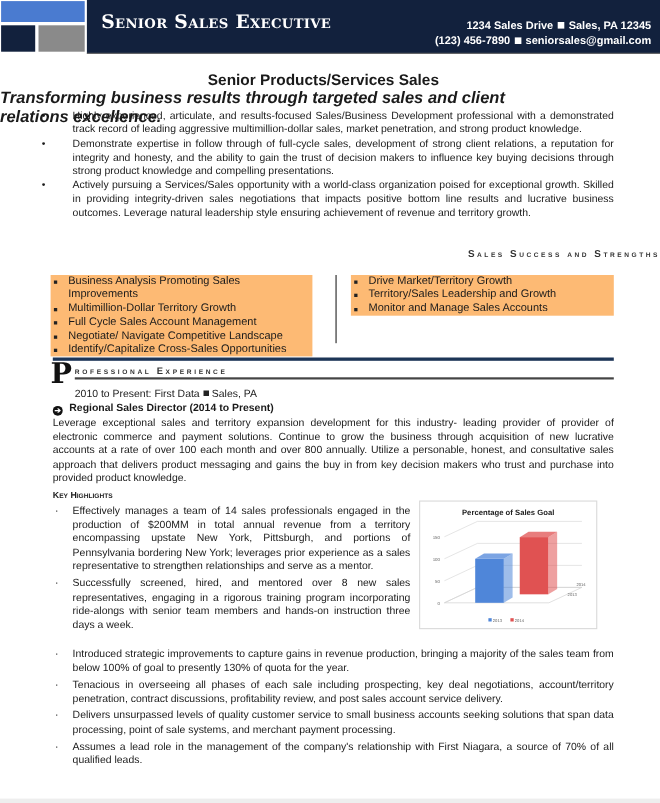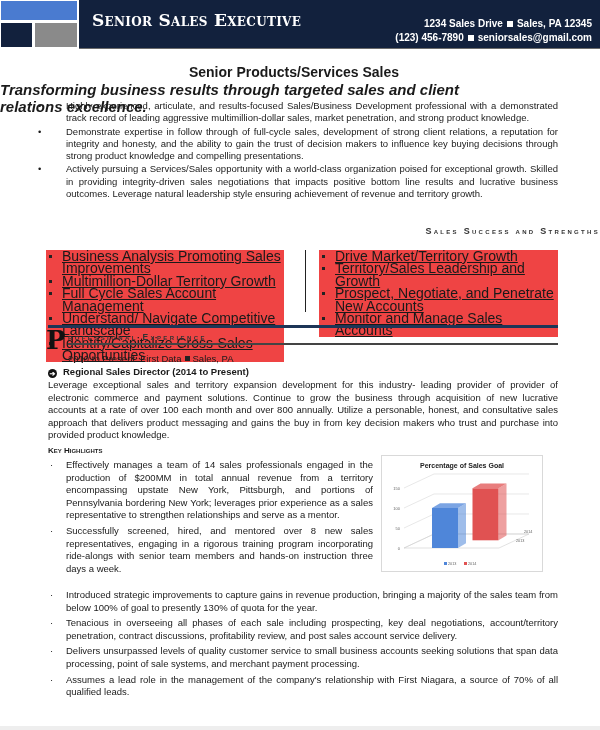--- a/index.html
+++ b/index.html
@@ -11,21 +11,21 @@
   .band{position:absolute;left:79px;top:0;width:521px;height:48px;background:#12213d;border-bottom:1px solid #6b6b6b;}
   .title{position:absolute;left:92px;top:10px;color:#fff;font-family:"DejaVu Serif",serif;font-weight:bold;font-size:17px;font-variant:small-caps;letter-spacing:0.3px;}
   .contact{position:absolute;right:8px;top:17px;color:#fff;font-size:10px;font-weight:bold;text-align:right;line-height:14px;}
   .sq{display:inline-block;width:6px;height:6px;background:#fff;margin:0 4px 1px 4px;vertical-align:middle;}
   .h-main{position:absolute;left:0;width:588px;top:64px;text-align:center;font-weight:bold;font-size:14px;}
   .h-sub{position:absolute;left:0;width:520px;top:81px;text-align:left;font-weight:bold;font-style:italic;font-size:15px;}
   ul.sum{position:absolute;left:38px;top:100px;width:520px;margin:0;padding:0;list-style:none;font-size:9.5px;line-height:12.3px;text-align:justify;}
   ul.sum li{position:relative;padding-left:28px;margin-bottom:1px;}
   ul.sum li .b{position:absolute;left:0;top:0;}
   .sstitle{position:absolute;left:0;width:600px;top:226px;text-align:right;font-size:9px;font-weight:bold;letter-spacing:2.3px;font-variant:small-caps;color:#333;}
-  .strcol{position:absolute;top:250px;background:#ef4444;font-size:14px;line-height:12.4px;text-decoration:underline;}
+  .strcol{position:absolute;top:250px;background:#fdba74;font-size:10px;line-height:12.4px;}
   .strcol .it{position:relative;padding-left:16px;}
   .strcol .it .b{position:absolute;left:3px;top:5px;width:3px;height:3px;background:#222;}
   .vdiv{position:absolute;left:305px;top:250px;width:1px;height:62px;background:#222;}
   .pe-rule{position:absolute;left:48px;top:325px;width:510px;height:3px;background:#1d3557;}
   .pe-P{position:absolute;left:46px;top:327px;font-family:"DejaVu Serif",serif;font-weight:bold;font-size:26px;line-height:26px;color:#111;}
   .pe-title{position:absolute;left:68px;top:332px;font-size:8.5px;font-weight:bold;letter-spacing:2.4px;font-variant:small-caps;color:#333;}
   .pe-under{position:absolute;left:68px;top:343px;width:490px;height:2px;background:#444;}
   .job{position:absolute;left:68px;top:353px;font-size:9.5px;font-weight:normal;}
   .jsq{display:inline-block;width:5px;height:5px;background:#222;margin:0 3px 1px 3px;vertical-align:middle;}
   .role{position:absolute;left:48px;top:366px;font-size:9.5px;font-weight:bold;}
@@ -64,28 +64,27 @@
   <li><span class="b">•</span><span>Demonstrate expertise in follow through of full-cycle sales, development of strong client relations, a reputation for integrity and honesty, and the ability to gain the trust of decision makers to influence key buying decisions through strong product knowledge and compelling presentations.</span></li>
   <li><span class="b">•</span><span>Actively pursuing a Services/Sales opportunity with a world-class organization poised for exceptional growth. Skilled in providing integrity-driven sales negotiations that impacts positive bottom line results and lucrative business outcomes. Leverage natural leadership style ensuring achievement of revenue and territory growth.</span></li>
 </ul>
 
 <div class="sstitle">Sales Success and Strengths</div>
 
 <div class="strcol" style="left:46px;width:238px;">
   <div class="it"><span class="b"></span><span>Business Analysis Promoting Sales Improvements</span></div>
   <div class="it"><span class="b"></span><span>Multimillion-Dollar Territory Growth</span></div>
   <div class="it"><span class="b"></span><span>Full Cycle Sales Account Management</span></div>
-  <div class="it"><span class="b"></span><span>Understand/ Navigate Competitive Landscape</span></div>
+  <div class="it"><span class="b"></span><span>Negotiate/ Navigate Competitive Landscape</span></div>
   <div class="it"><span class="b"></span><span>Identify/Capitalize Cross-Sales Opportunities</span></div>
 </div>
 <div class="vdiv"></div>
 <div class="strcol" style="left:319px;width:239px;">
   <div class="it"><span class="b"></span><span>Drive Market/Territory Growth</span></div>
   <div class="it"><span class="b"></span><span>Territory/Sales Leadership and Growth</span></div>
-  <div class="it"><span class="b"></span><span>Prospect, Negotiate, and Penetrate New Accounts</span></div>
   <div class="it"><span class="b"></span><span>Monitor and Manage Sales Accounts</span></div>
 </div>
 
 <div class="pe-rule"></div>
 <div class="pe-P">P</div>
 <div class="pe-title">rofessional Experience</div>
 <div class="pe-under"></div>
 
 <div class="job"><span>2010 to Present: First Data</span><span class="jsq"></span><span>Sales, PA</span></div>
 <div class="role"><span class="arr">➔</span><span>Regional Sales Director (2014 to Present)</span></div>

